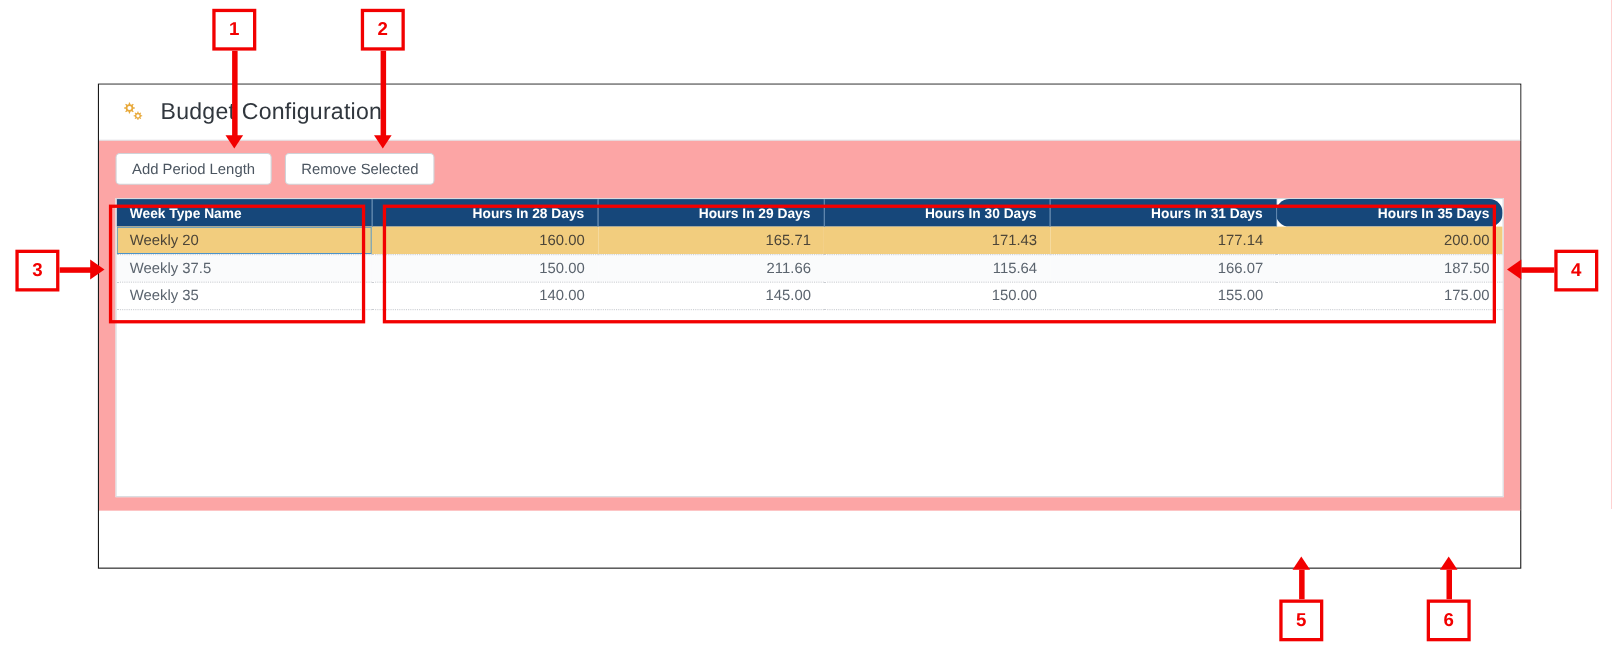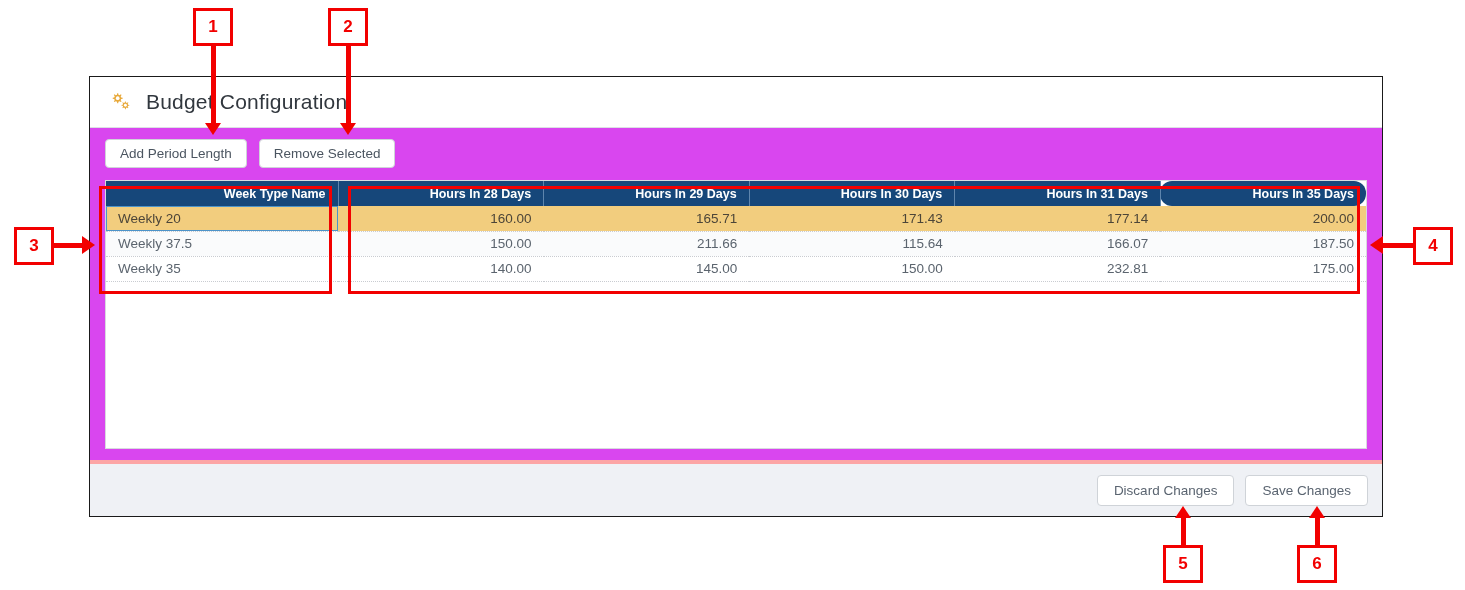--- a/index.html
+++ b/index.html
@@ -22,22 +22,22 @@
     display:flex;align-items:center;padding-left:20px;
   }
   #gear-icon{width:22px;height:20px;flex:0 0 auto;margin-right:14px;}
   #title-text{
     font-size:21px;color:#31373e;font-weight:400;letter-spacing:.2px;
   }
 
   
   #panel-body{
     position:absolute;left:0;top:51px;right:0;bottom:52px;
-    background:#d946ef;box-sizing:border-box;
-    border-bottom:4px solid #fca5a5;
+    background:#fca5a5;box-sizing:border-box;
+    border-bottom:1px solid #fca5a5;
   }
 
   
   #toolbar{padding:11px 0 9px 15px;display:flex;gap:12px;}
   .tb-btn{
     background:#ffffff;border:1px solid #cfd3d8;border-radius:4px;
     font-family:"Liberation Sans", sans-serif;font-size:13.5px;color:#4b5560;
     padding:0 14px;height:29px;line-height:27px;cursor:pointer;
     white-space:nowrap;
   }
@@ -51,21 +51,21 @@
   table{border-collapse:collapse;width:100%;table-layout:fixed;}
 
   thead th{
     background:#16477a;color:#ffffff;font-size:12.5px;font-weight:bold;
     height:25px;padding:0 12px;box-sizing:border-box;
     border-right:1px solid #5e85ad;
     font-family:"Liberation Sans", sans-serif;
     white-space:nowrap;
   }
   thead th:last-child{border-right:none;border-radius:12px;}
-  thead th.c-name{text-align:right;width:232px;}
+  thead th.c-name{text-align:left;width:232px;}
   thead th.c-num{text-align:right;padding-left:24px;}
 
   tbody td{
     font-size:13.5px;color:#5b646e;height:25px;padding:0 12px;
     box-sizing:border-box;border-bottom:1px dotted #c9ccd1;
     font-family:"Liberation Sans", sans-serif;white-space:nowrap;
   }
   tbody td.c-name{text-align:left;}
   tbody td.c-num{text-align:right;}
 
@@ -159,33 +159,29 @@
             <td class="c-num">211.66</td>
             <td class="c-num">115.64</td>
             <td class="c-num">166.07</td>
             <td class="c-num">187.50</td>
           </tr>
           <tr class="row-norm">
             <td class="c-name">Weekly 35</td>
             <td class="c-num">140.00</td>
             <td class="c-num">145.00</td>
             <td class="c-num">150.00</td>
-            <td class="c-num">232.81</td>
+            <td class="c-num">155.00</td>
             <td class="c-num">175.00</td>
           </tr>
         </tbody>
       </table>
     </div>
 
   </div>
 
-  <div id="footer">
-    <button class="ft-btn">Discard Changes</button>
-    <button class="ft-btn">Save Changes</button>
-  </div>
 
 </div>
 
 <div class="cal-box" style="left:193px;top:8px;width:40px;height:38px;">1</div>
 <div class="cal-line" style="left:211px;top:46px;width:5px;height:78px;"></div>
 <div class="cal-arrow arw-down" style="left:205px;top:123px;"></div>
 
 <div class="cal-box" style="left:328px;top:8px;width:40px;height:38px;">2</div>
 <div class="cal-line" style="left:346px;top:46px;width:5px;height:78px;"></div>
 <div class="cal-arrow arw-down" style="left:340px;top:123px;"></div>

